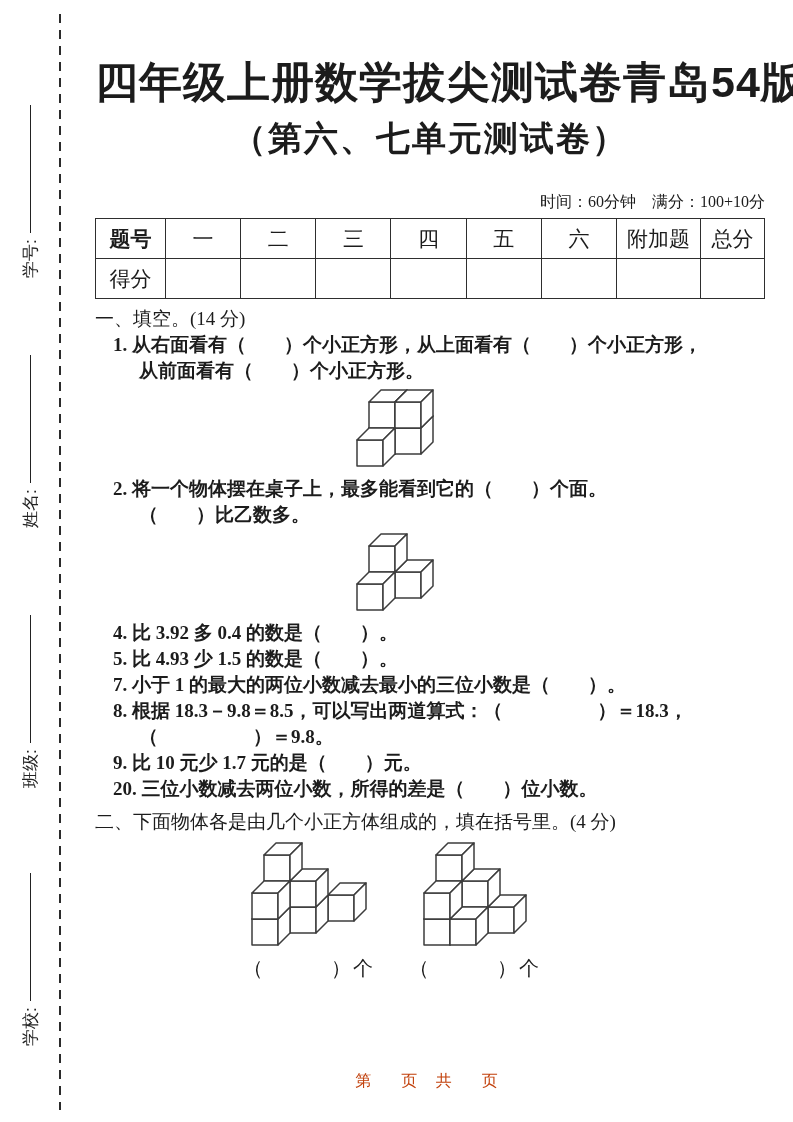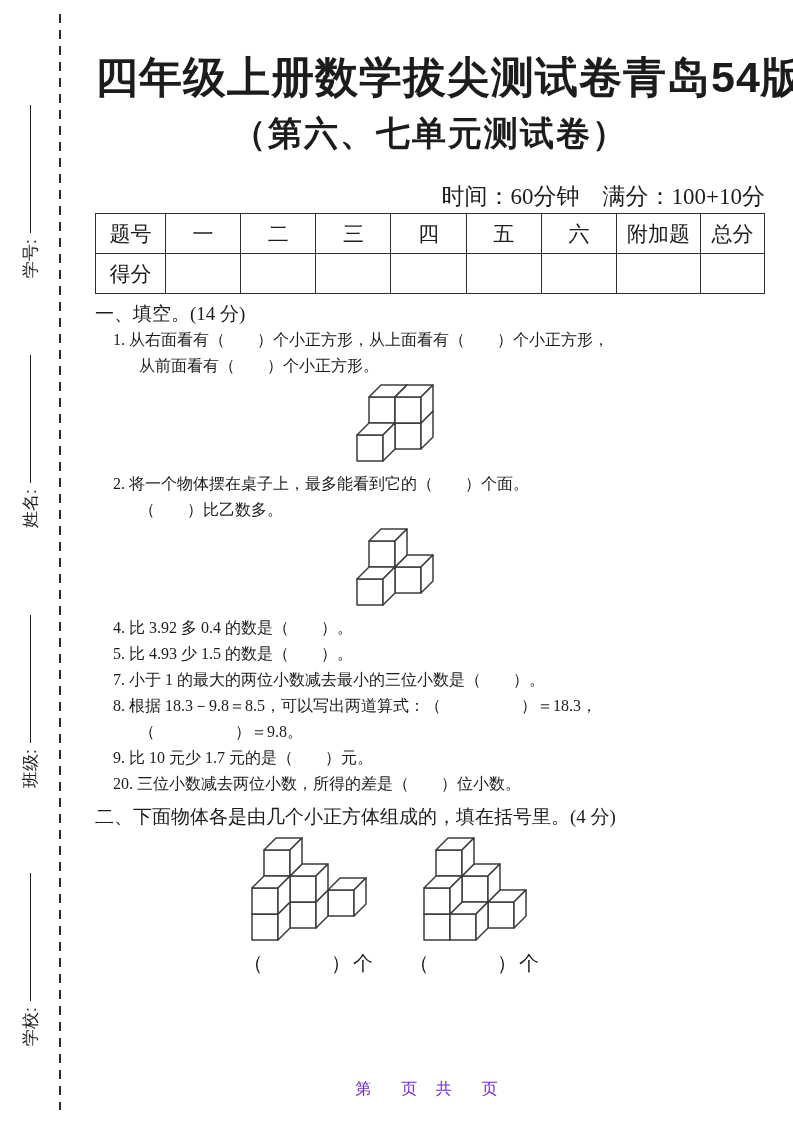--- a/index.html
+++ b/index.html
@@ -24,52 +24,52 @@
     display:flex; align-items:center;
     transform:rotate(-90deg);
     font-family:"Liberation Sans","DejaVu Sans",sans-serif;
     font-size:17px; color:#222; white-space:nowrap;
   }
   .side-group .blank-line {
     display:inline-block; width:128px; height:0;
     border-top:1.6px solid #222; margin-left:6px;
   }
   
-  .content { position:absolute; left:95px; top:0; width:670px; padding-top:48px; }
+  .content { position:absolute; left:95px; top:16px; width:670px; padding-top:37px; }
   .title {
     text-align:center; font-size:43px; line-height:58px; font-weight:bold;
     font-family:"Liberation Sans","DejaVu Sans",sans-serif;
     letter-spacing:1px; white-space:nowrap;
   }
   .subtitle {
     text-align:center; font-size:34px; line-height:46px; font-weight:bold;
     font-family:"Liberation Sans","DejaVu Sans",sans-serif;
     margin-top:4px; letter-spacing:2px;
   }
-  .meta { text-align:right; font-size:23px; line-height:22px; margin-top:30px; }
+  .meta { text-align:right; font-size:16px; line-height:22px; margin-top:30px; }
   
   table.score { border-collapse:collapse; width:670px; margin-top:5px; table-layout:fixed; }
   table.score td {
     border:1.6px solid #2e2e2e; height:40px;
     text-align:center; font-size:21px; padding:0 2px;
   }
   
   .sec-heading { font-size:19px; line-height:26px; margin-top:7px; }
-  .qline { font-size:16px; line-height:26px; padding-left:18px; }
+  .qline { font-size:19px; line-height:26px; padding-left:18px;font-weight:bold; }
   .qline.ind1 { padding-left:44px; }
   .fig-wrap { padding-left:260px; padding-top:4px; padding-bottom:4px; }
   .stairs-row { display:flex; align-items:flex-end; padding-left:148px; margin-top:6px; }
   .stairs-item { text-align:center; }
   .stairs-item + .stairs-item { margin-left:34px; }
   .stairs-caption { font-size:20px; margin-top:4px; letter-spacing:2px; }
   svg.cubefig polygon { fill:#ffffff; stroke:#3d3d3d; stroke-width:1.5; stroke-linejoin:round; }
   
   .footer {
-    position:absolute; left:95px; width:670px; bottom:22px;
-    text-align:center; font-size:16px; letter-spacing:7px; color:#6d28d9;
+    position:absolute; left:95px; width:670px; bottom:30px;
+    text-align:center; font-size:16px; letter-spacing:7px; color:#c2410c;
     font-family:"Liberation Sans","DejaVu Sans",sans-serif;
   }
 </style>
 </head>
 <body>
 
 <div class="page">
 
   <div class="binding-line"></div>
 
@@ -92,21 +92,21 @@
 
   <div class="content">
 
     <div class="title">四年级上册数学拔尖测试卷青岛54版</div>
     <div class="subtitle">（第六、七单元测试卷）</div>
     <div class="meta">时间：60分钟　满分：100+10分</div>
 
     <table class="score">
       <tbody>
           <tr id="score-row1">
-        <td style="width:70px;">题号</td>
+        <td style="width:70px;font-weight:bold;">题号</td>
       <td>一</td>
             <td>二</td>
             <td>三</td>
             <td>四</td>
             <td>五</td>
             <td>六</td>
             <td style="width: 84px; margin-left: 35px;">附加题</td>
             <td style="width: 64px;">总分</td>
           </tr>
       <tr id="score-row2">

